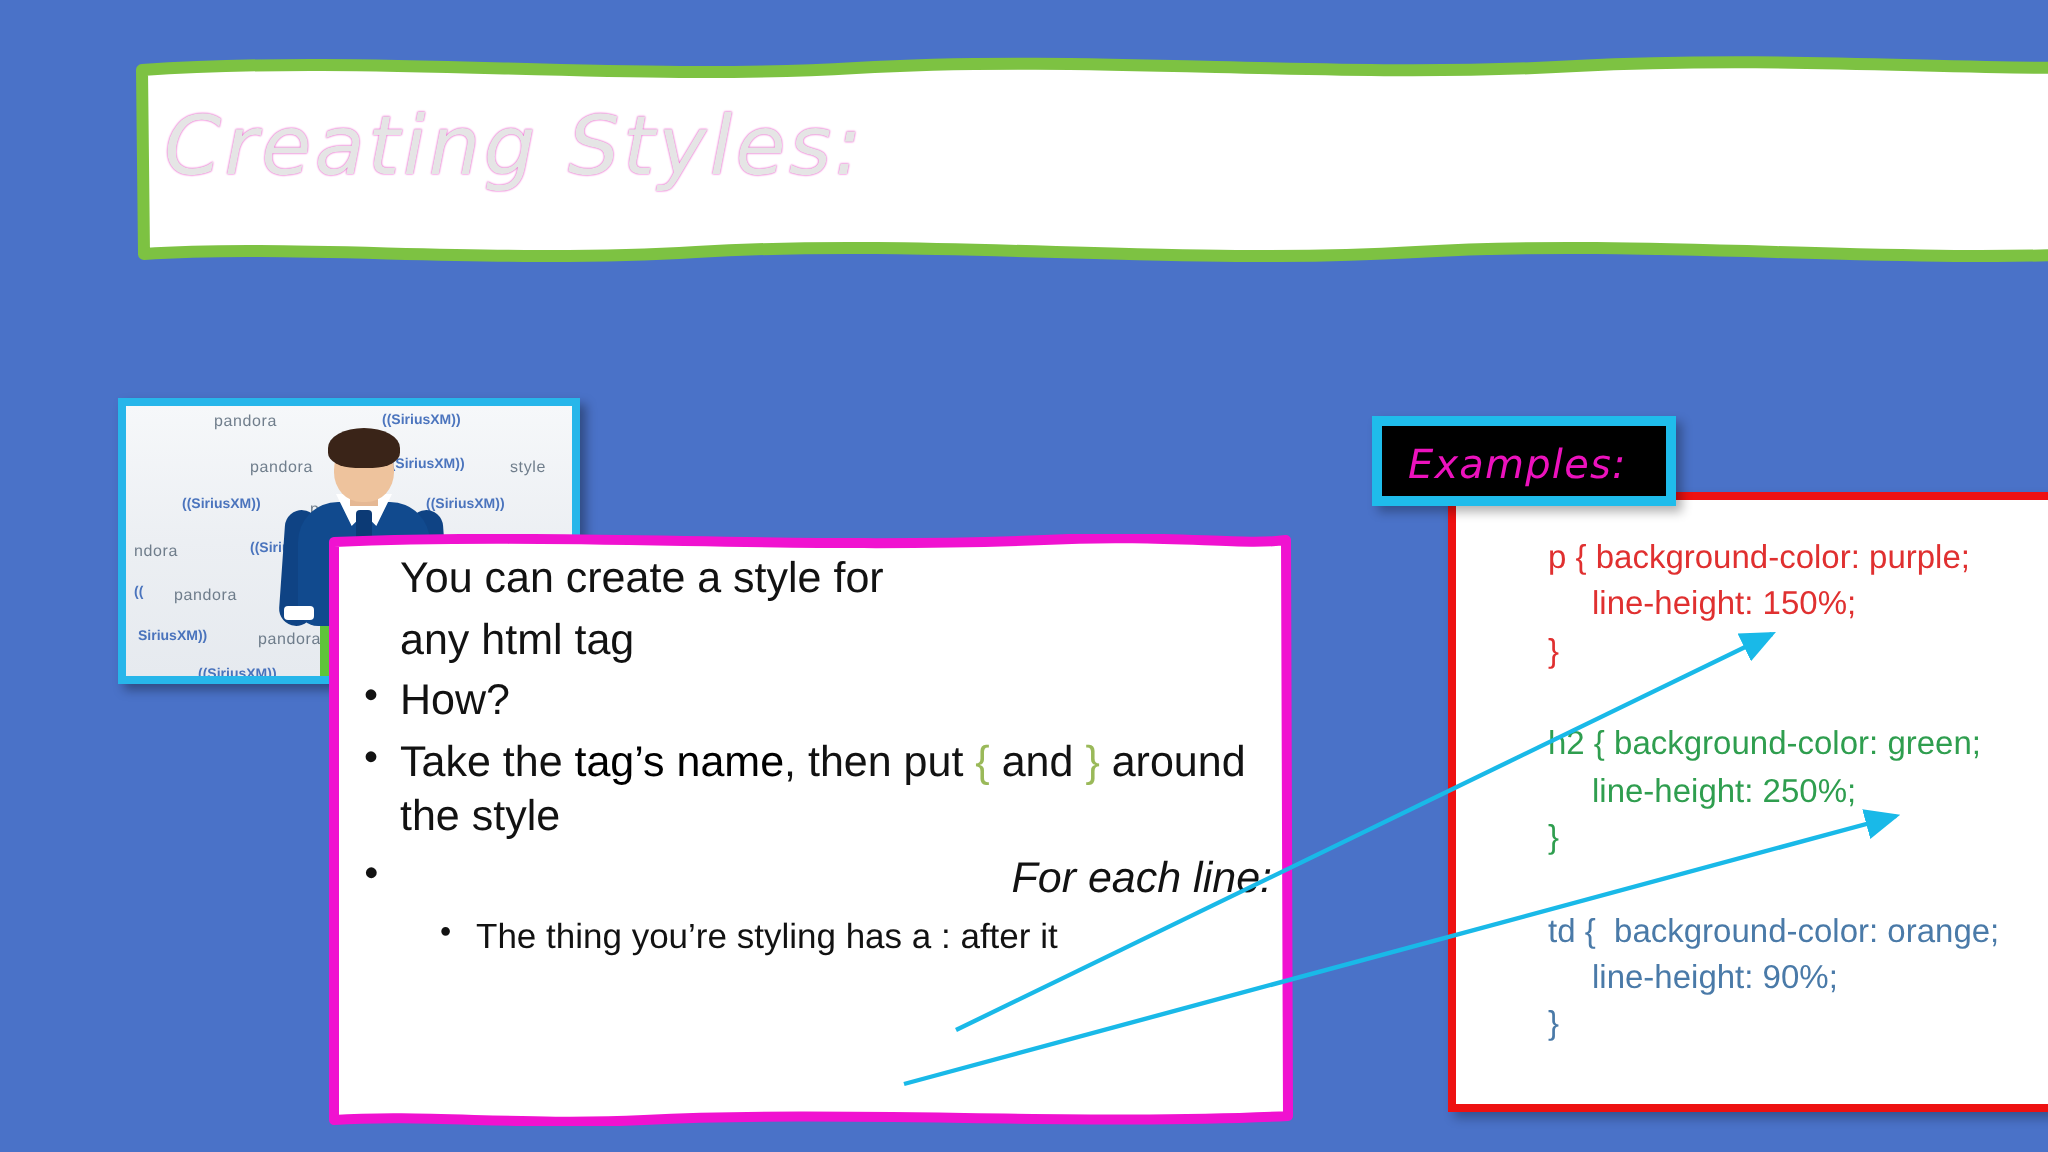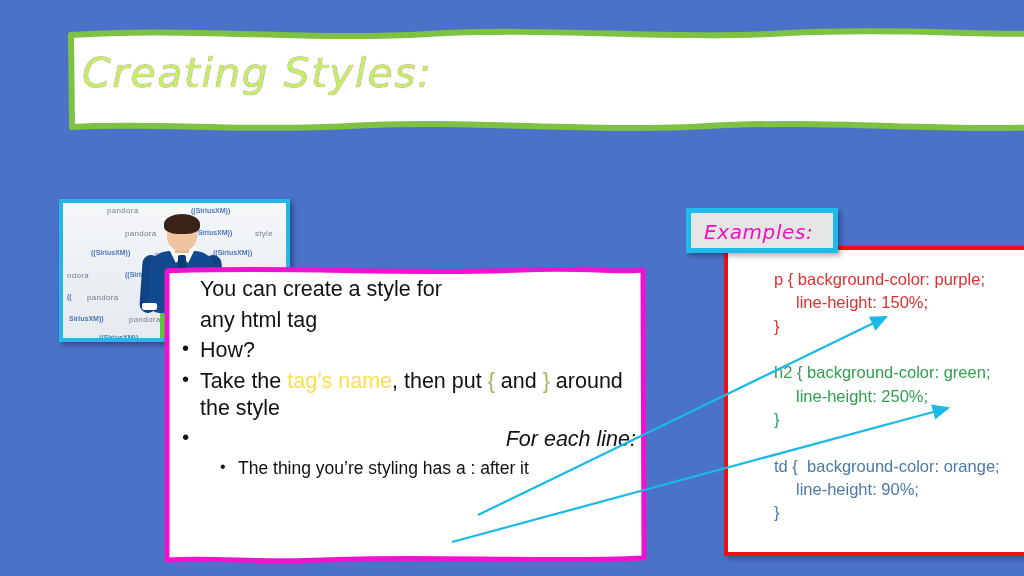--- a/index.html
+++ b/index.html
@@ -237,21 +237,21 @@
   .code-block { margin-bottom: 23px; }
   .code-block .ln2 { padding-left: 22px; }
 
   
   #examples-label {
     position: absolute;
     left: 686px;
     top: 208px;
     width: 152px;
     height: 45px;
-    background: #e5e5e5;
+    background: #000000;
     border: 5px solid #1fbceb;
     box-sizing: border-box;
     box-shadow: 3px 3px 5px rgba(0,0,0,0.3);
   }
   #examples-label span {
     position: absolute;
     left: 13px;
     top: 7px;
     font-family: "DejaVu Sans", sans-serif;
     font-size: 20px;
@@ -273,21 +273,21 @@
 <body>
 
 <div id="slide" style="background: rgb(74, 114, 200);">
 
   <div id="title-banner">
     <svg class="banner-fill" viewBox="0 0 1000 104" preserveAspectRatio="none">
       <path d="M3,8 C120,0 240,14 360,7 C480,0 600,13 720,6 C840,0 940,11 998,5
                L998,99 C880,106 760,92 640,99 C520,106 400,92 280,99
                C180,105 80,95 4,100 Z" fill="#ffffff" stroke="#7dc242" stroke-width="6" stroke-linejoin="round"></path>
     </svg>
-    <div id="title-text" style="color: #bef264;">Creating Styles:</div>
+    <div id="title-text" style="color: #e5e5e5;">Creating Styles:</div>
   </div>
 
   <div id="photo" style="border-color: rgb(39, 182, 234);">
     <div class="backdrop"></div>
 
     <div class="logo pandora" style="left:44px;  top:3px;">pandora</div>
     <div class="logo" style="left:128px; top:4px;">((SiriusXM))</div>
     <div class="logo pandora" style="left:62px;  top:26px;">pandora</div>
     <div class="logo" style="left:130px; top:26px;">((SiriusXM))</div>
     <div class="logo pandora" style="left:192px; top:26px;">style</div>
@@ -327,21 +327,21 @@
 
   <div id="content-box">
     <svg class="box-fill" viewBox="0 0 486 296" preserveAspectRatio="none">
       <path d="M5,4 C120,-1 240,8 360,3 C420,0 460,6 481,3
                L482,291 C380,296 260,288 160,293 C100,296 50,290 5,293 Z" fill="#ffffff" stroke="#f012d0" stroke-width="5" stroke-linejoin="round"></path>
     </svg>
     <div id="content-list">
         <p class="blt nomark"><span>You can create a style for</span></p>
         <p class="blt nomark"><span>any html tag</span></p>
         <p class="blt"><span>How?</span></p>
-        <p class="blt"><span>Take the </span><span style="color: #fde047;">tag’s name</span><span>, then put </span><span style="color: rgb(154, 185, 89);">{</span><span> and </span><span style="color: rgb(154, 185, 89);">}</span><span> around the style</span></p>
+        <p class="blt"><span>Take the </span><span style="color: #000000;">tag’s name</span><span>, then put </span><span style="color: rgb(154, 185, 89);">{</span><span> and </span><span style="color: rgb(154, 185, 89);">}</span><span> around the style</span></p>
         <p class="blt bolditalic"><span>For each line:</span></p>
         <p class="blt sub"><span>The thing you’re styling has a : after it</span></p>
       </div>
   </div>
 
   <div id="examples-label" style="border-color: rgb(31, 188, 235);">
     <span style="color: rgb(236, 18, 189);">Examples:</span>
   </div>
 
   <svg id="arrows">

